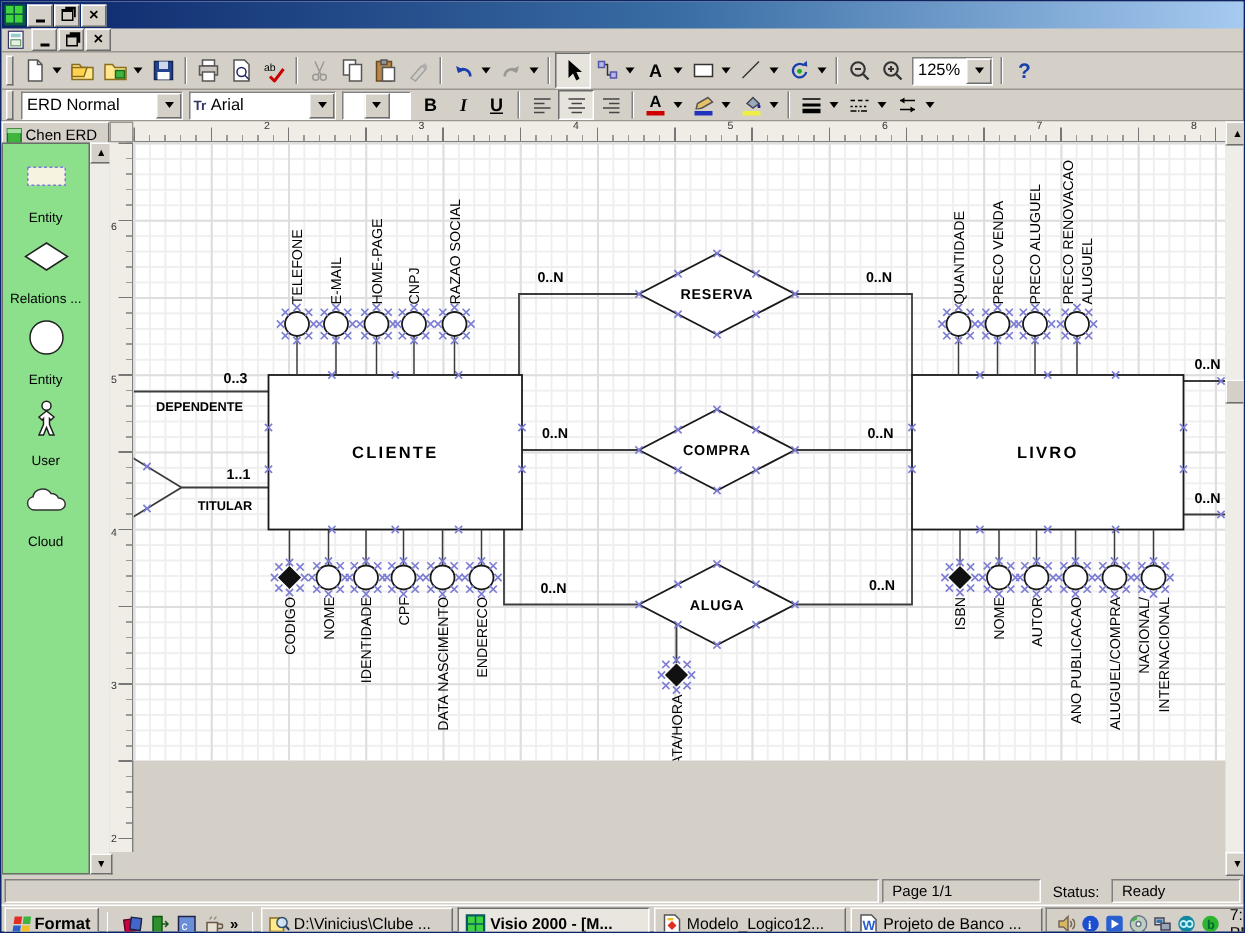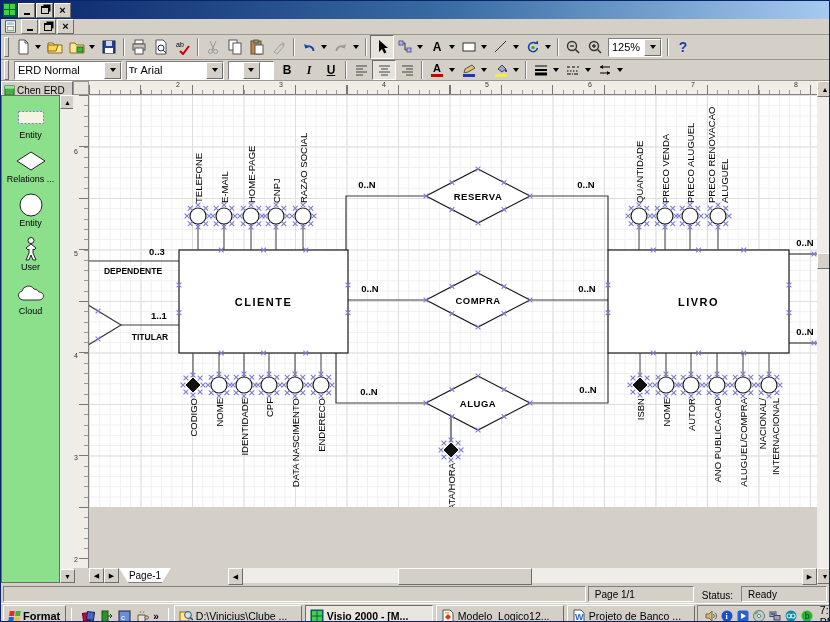--- a/index.html
+++ b/index.html
@@ -47,21 +47,21 @@
   #stencil{position:absolute;left:0;top:0;width:72px;height:502px;}
   #stencil-title{height:14px;display:flex;align-items:flex-end;border:1px solid;
     border-color:#fff #6d6d6d #6d6d6d #fff;background:#d4d0c8;font-size:10px;padding:0 2px;}
   #stencil-body{position:absolute;left:0;top:14px;right:13px;bottom:0;background:#8ce08c;
     border:1px solid #6d6d6d;overflow:hidden;text-align:center;}
   #stencil-scroll{position:absolute;right:0;top:14px;width:13px;bottom:0;background:#efede8;}
   .sarrow{position:absolute;left:0;width:13px;height:12px;display:flex;align-items:center;justify-content:center;
     border:1px solid;border-color:#fff #6d6d6d #6d6d6d #fff;background:#d4d0c8;font-size:7px;line-height:7px;}
   .stencil-item{margin-top:9px;}
   .stencil-item .sicon{display:flex;justify-content:center;align-items:center;height:24px;}
-  .stencil-item .slabel{font-size:9px;line-height:10px;margin-top:1px;}
+  .stencil-item .slabel{font-size:9px;line-height:10px;margin-top:11px;}
   #corner{position:absolute;left:72px;top:0;width:16px;height:14px;background:#e8e5de;
     border:1px solid #9a968e;box-sizing:border-box;}
   #hruler{position:absolute;left:88px;top:0;width:728px;height:14px;background:#efede6;
     border-bottom:1px solid #808080;box-sizing:border-box;
     background-image:
       repeating-linear-gradient(to right,#777 0 1px,transparent 1px 51.5px),
       repeating-linear-gradient(to right,#999 0 1px,transparent 1px 10.3px);
     background-size:100% 9px,100% 4px;background-position:left bottom;background-repeat:no-repeat;}
   #vruler{position:absolute;left:72px;top:14px;width:16px;height:473px;background:#efede6;
     border-right:1px solid #808080;box-sizing:border-box;
@@ -828,30 +828,20 @@
           <path d="M722.6 245.6L727.4 250.4M722.6 250.4L727.4 245.6" class="handle"></path>
         </svg>
     </div>
 
     <div id="vscroll">
       <span class="sarrow" style="top:0;">▲</span>
       <span class="sarrow" id="vthumb"></span>
       <span class="sarrow" style="top:487px;">▼</span>
     </div>
 
-    <div id="pagebar">
-      <span class="pgbtn">◀</span>
-      <span class="pgbtn">▶</span>
-      <span id="page-tab">Page-1</span>
-      <div id="hscroll">
-        <span class="pgbtn" style="left:0;">◀</span>
-        <span class="pgbtn raised" id="hthumb"></span>
-        <span class="pgbtn" style="right:0;">▶</span>
-      </div>
-    </div>
   </div>
 
   <div id="statusbar">
     <span class="spanel sunken" style="flex:1;"></span>
     <span class="spanel sunken" style="width:92px;">Page 1/1</span>
     <span class="spanel">Status:</span>
     <span class="spanel sunken" style="width:72px;">Ready</span>
   </div>
 
   <div id="taskbar">

